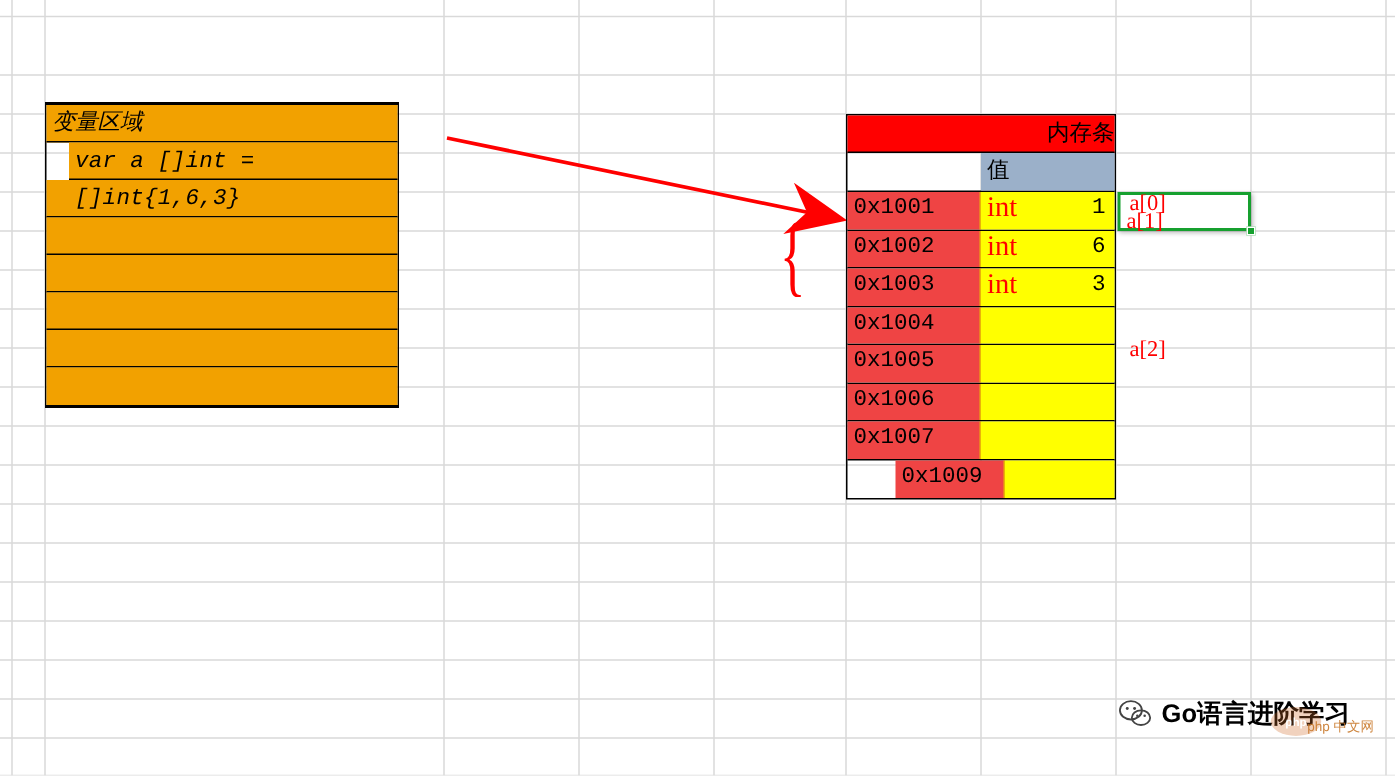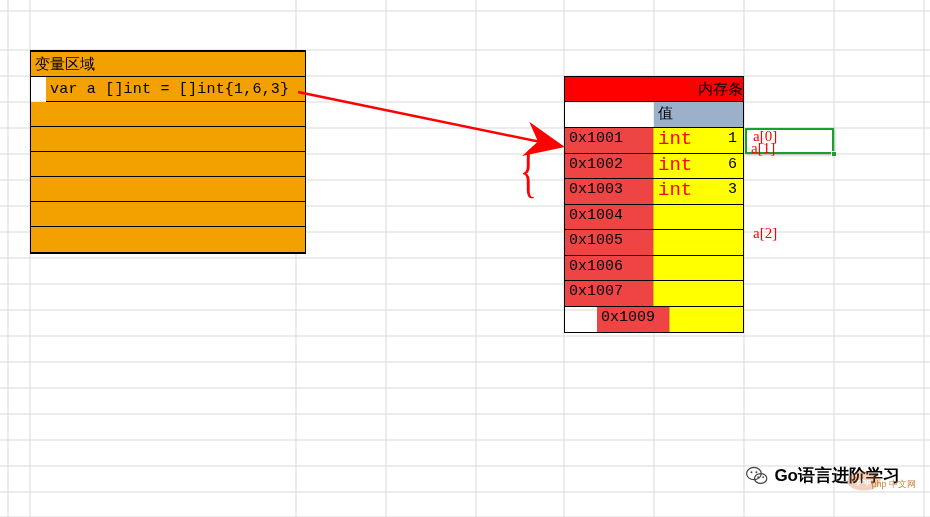--- a/index.html
+++ b/index.html
@@ -16,25 +16,26 @@
   
   .grid {
     position: absolute;
     top: 0; left: 0;
     width: 930px; height: 517px;
     pointer-events: none;
   }
   .grid line { stroke: #d9d9d9; stroke-width: 1; }
   .varbox {
     position: absolute;
-    left: 30px; top: 50px;
-    width: 276px;
+    left: 30px; top: 68px;
+    width: 236px;
     border: 1px solid #000;
     border-top: 2px solid #000;
     border-bottom: 2px solid #000;
+    font-style: italic;
   }
   .varbox .row {
     height: 25px;
     line-height: 25px;
     padding: 0 4px;
     background: #f2a100;
     border-bottom: 1px solid #000;
     font-size: 15px;
     color: #000;
   }
@@ -88,21 +89,21 @@
     width: 90px; background: #ffff00; color: #000;
     text-align: right; padding: 2px 6px 2px 4px;
     font-family: "Courier New", monospace;
     font-size: 15px;
     position: relative;
   }
   .memtable .type-overlay {
     position: absolute;
     left: 4px; top: 0;
     color: #ff0000;
-    font-family: Liberation Mono, monospace;
+    font-family: Liberation Serif, serif;
     font-size: 19px;
     font-weight: normal;
     text-align: left;
   }
   
   .idxlabel {
     position: absolute;
     color: #ff0000;
     font-family: "SimSun", serif;
     font-size: 15px;

